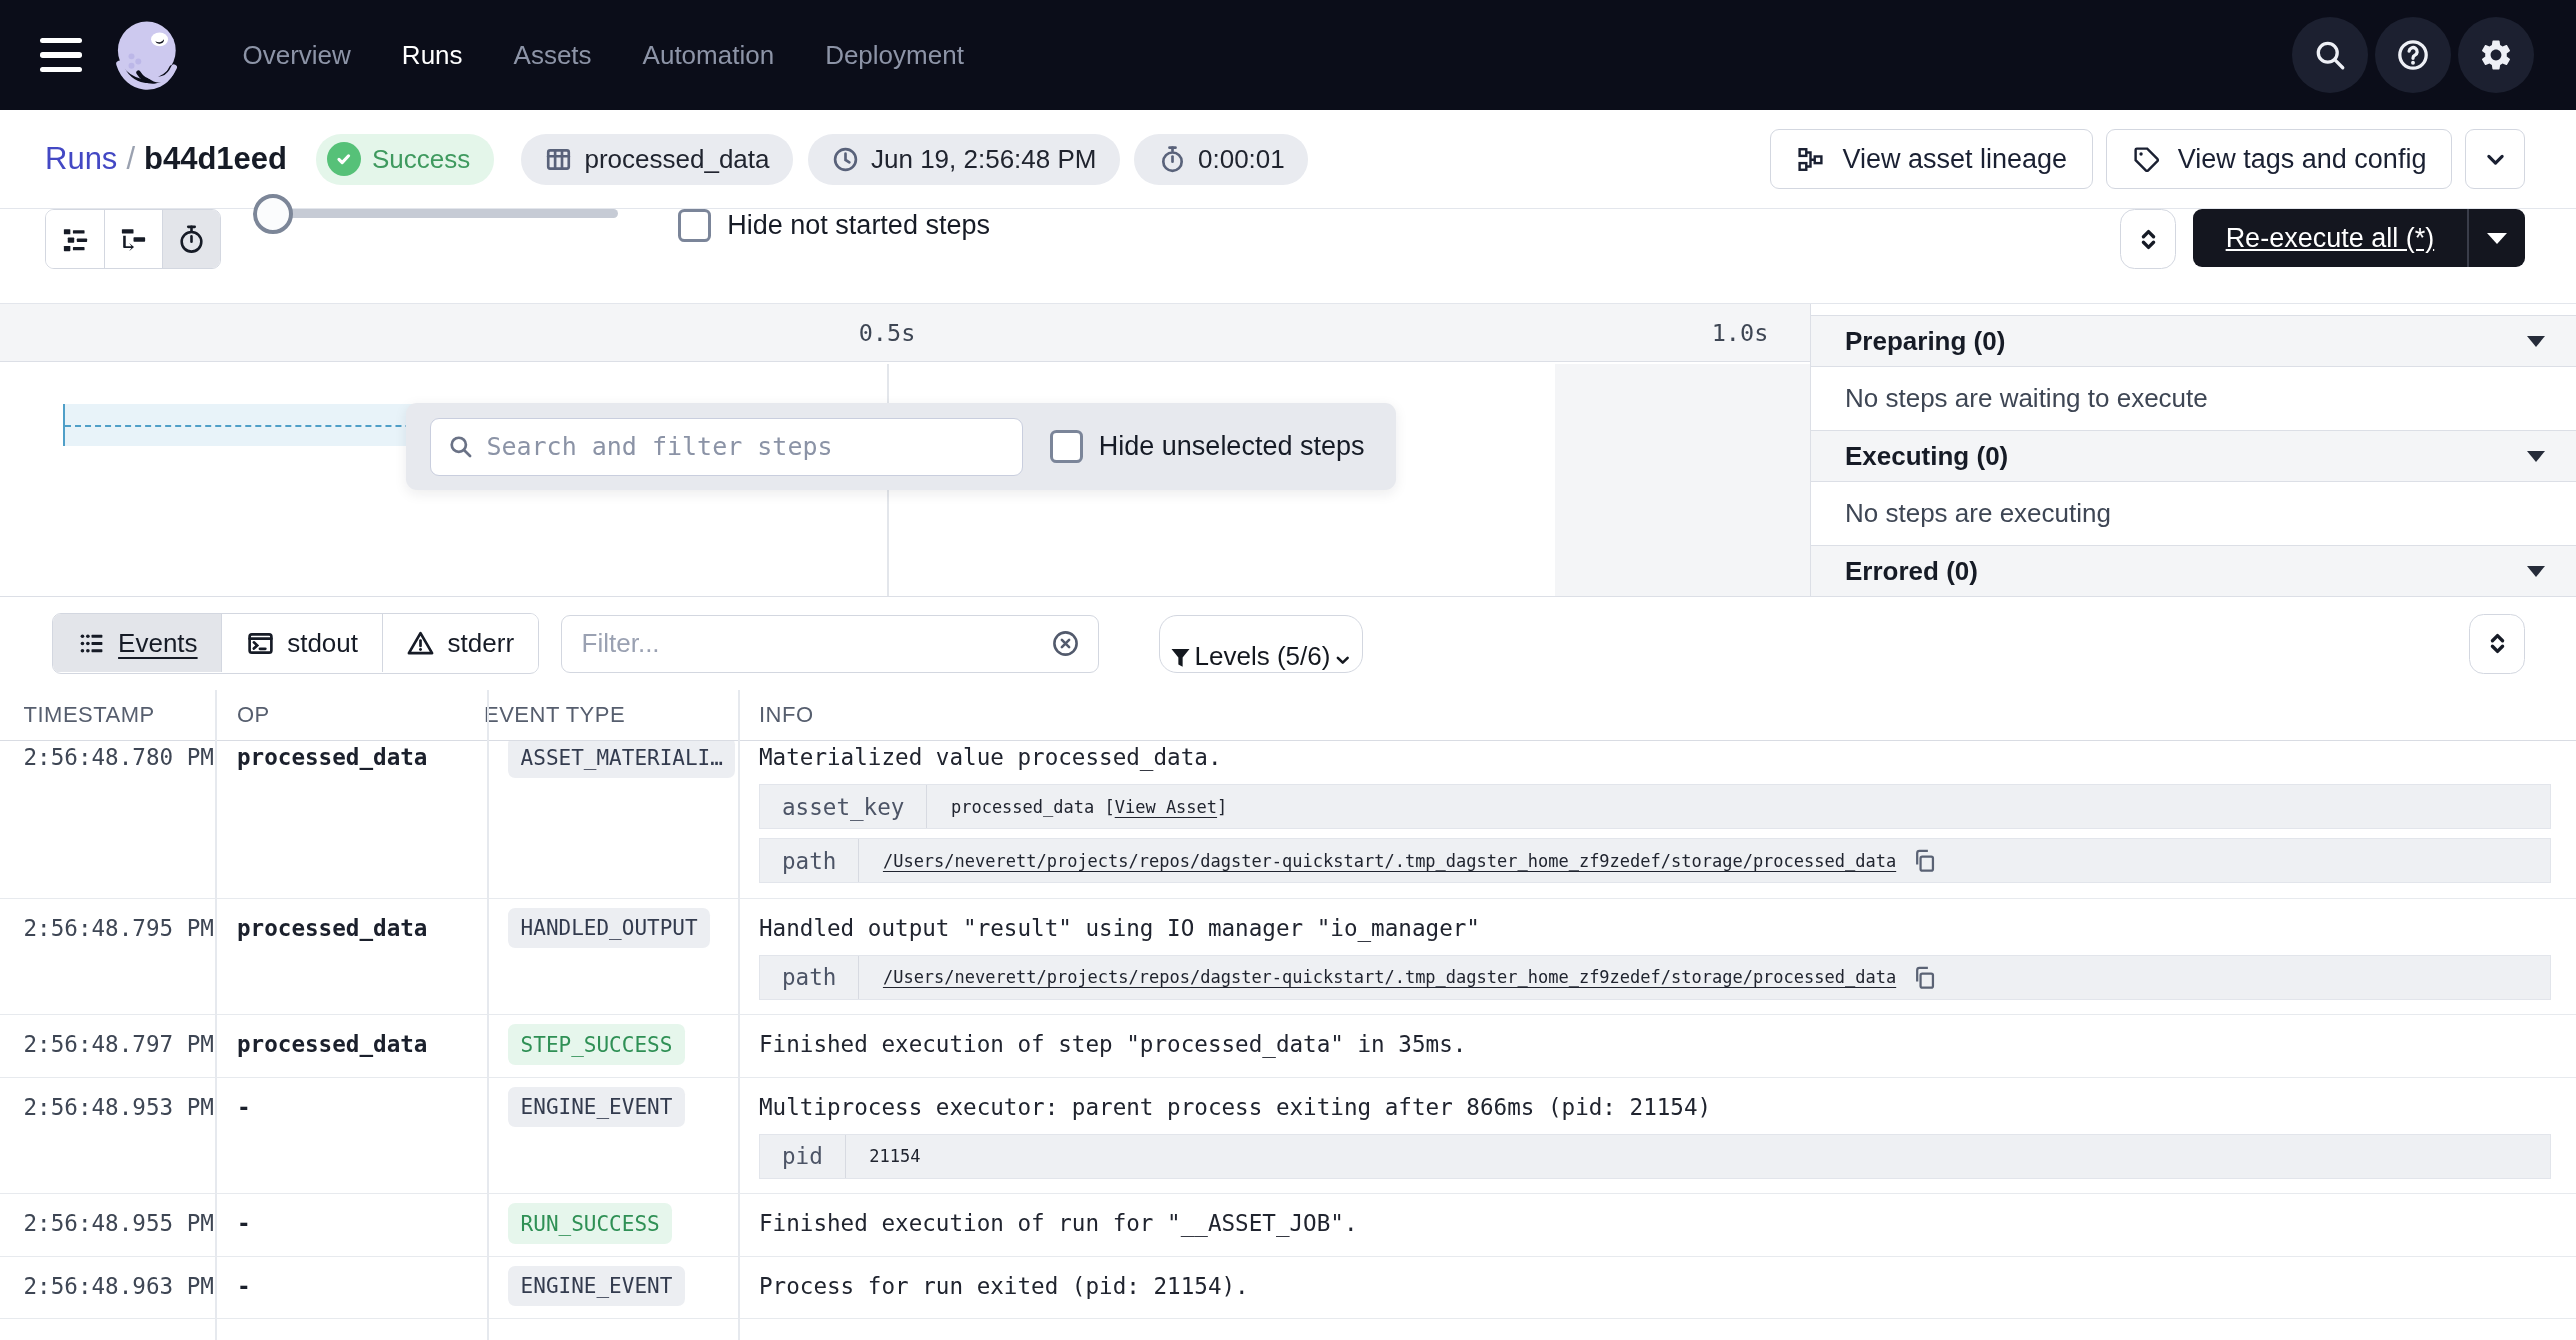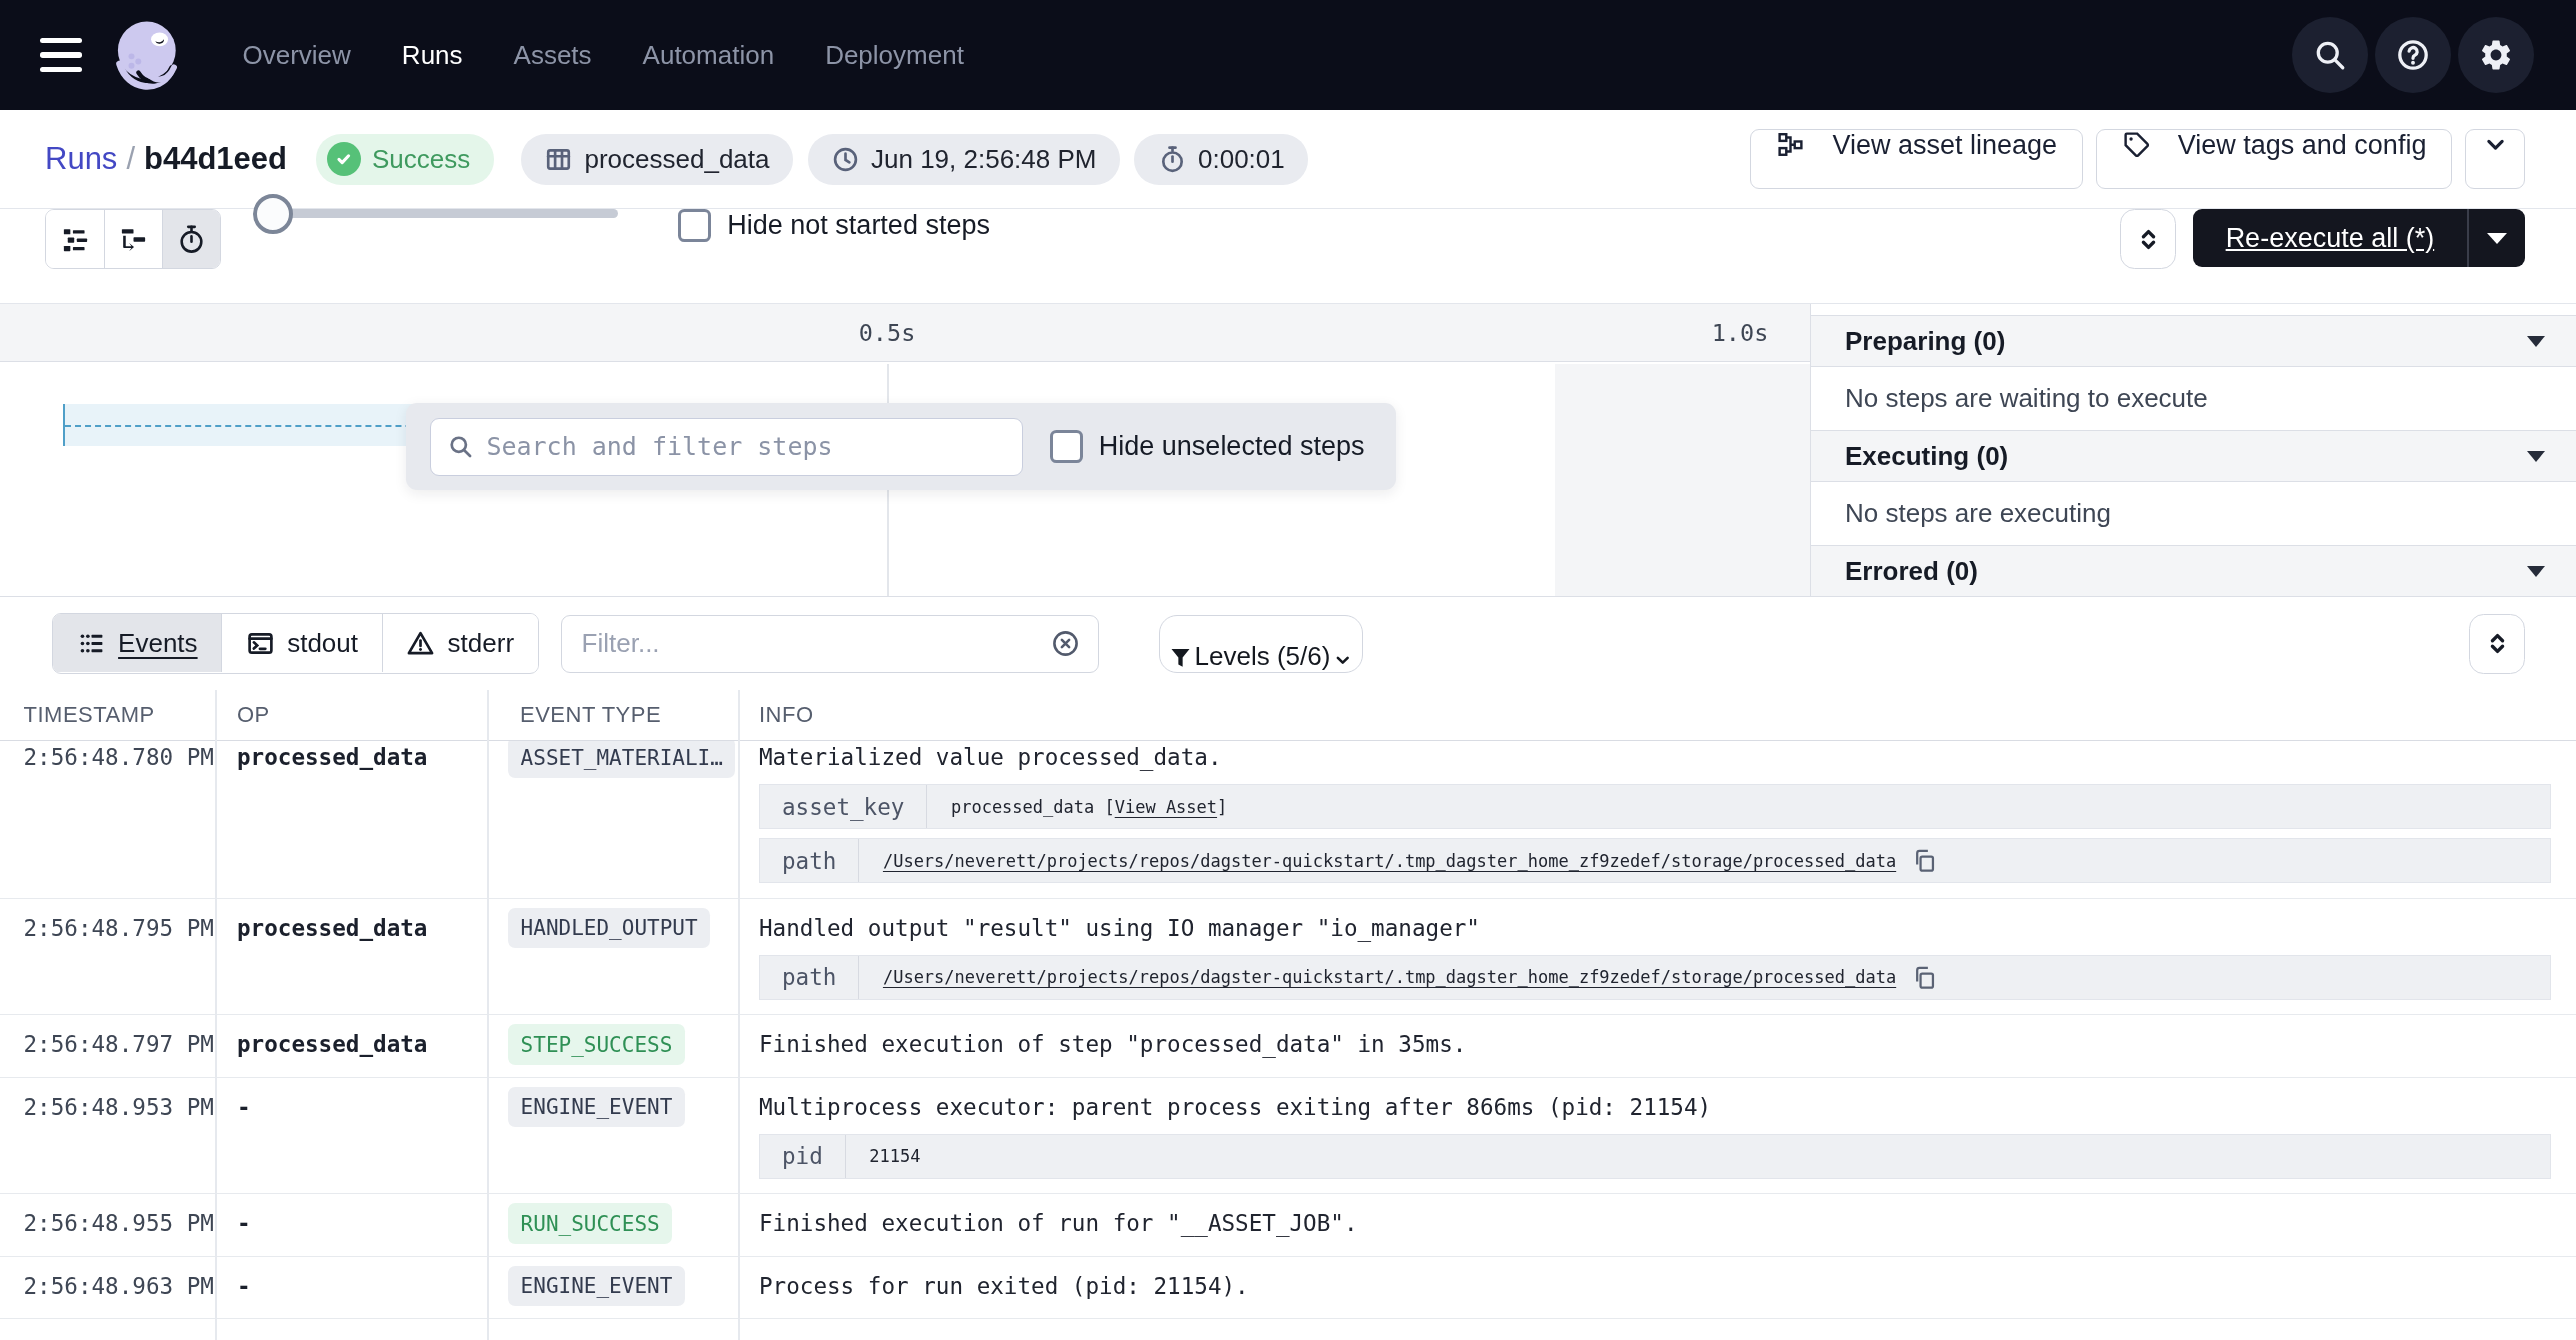--- a/index.html
+++ b/index.html
@@ -30,21 +30,21 @@
   .crumb-sep { color:#9aa1b0; padding:0 9px; }
   .crumb-id { color:#161b26; font-weight:700; }
   .chip { height:51px; border-radius:25px; display:flex; align-items:center; font-size:26px; }
   .chip-success { background:#e4f6ea; color:#3f9a5f; gap:11px; padding:0 23.5px 0 11px; margin-left:12.6px; }
   .chip-success .ck { width:34px; height:34px; border-radius:50%; background:#56c178; display:flex; align-items:center; justify-content:center; }
   .chip-success .ck svg { width:22px; height:22px; }
   .tag { background:#e9ebf0; color:#20242f; gap:11px; padding:0 23.5px; }
   .tag svg { width:29px; height:29px; color:#59627a; }
   .hdr-actions { margin-left:auto; display:flex; gap:12.6px; }
   .btn { height:60px; border:1.8px solid #d3d7e0; border-radius:9px; background:#fff; font-size:27px; color:#1a2032;
-    display:flex; align-items:flex-start; justify-content:center; gap:27px; padding:0 25px; cursor:pointer; white-space:nowrap; }
+    display:flex; align-items:center; justify-content:center; gap:17px; padding:0 25px; cursor:pointer; white-space:nowrap; }
   .btn svg { width:29px; height:29px; }
   .btn.icon-only { width:60px; padding:0; }
 
   
   .gantt-toolbar { height:94px; display:flex; align-items:flex-start; padding:0 51px 0 45px; background:#fff; }
   .seg-group { display:flex; border:1.8px solid #d3d7e0; border-radius:9px; overflow:hidden; height:60px; }
   .seg-btn { width:58px; display:flex; align-items:center; justify-content:center; background:#fff; color:#161b26; }
   .seg-btn + .seg-btn { border-left:1.8px solid #d3d7e0; }
   .seg-btn.sel { background:#e3e5ea; }
   .seg-btn svg { width:31px; height:31px; }
@@ -406,21 +406,21 @@
   </div>
 </div>
 
 <div class="log-table mono">
   <div class="col-line" style="left:215px;"></div>
   <div class="col-line" style="left:487px;"></div>
   <div class="col-line" style="left:738px;"></div>
   <div class="thead" style="font-family:'Liberation Sans',sans-serif;">
       <span class="th" style="left: 23.5px;">TIMESTAMP</span>
       <span class="th" style="left: 237px;">OP</span>
-      <span class="th" style="left: 520px;">EVENT TYPE</span>
+      <span class="th" style="left: 484px;">EVENT TYPE</span>
       <span class="th" style="left: 759px;">INFO</span>
     </div>
   <div class="tbody">
       <div class="trow">
         <div class="cell-ts">2:56:48.780 PM</div>
         <div class="cell-op">processed_data</div>
         <div class="cell-type"><span class="pill">ASSET_MATERIALI…</span></div>
         <div class="cell-info">
           <div class="info-line">Materialized value processed_data.</div>
           <div class="meta-table">

